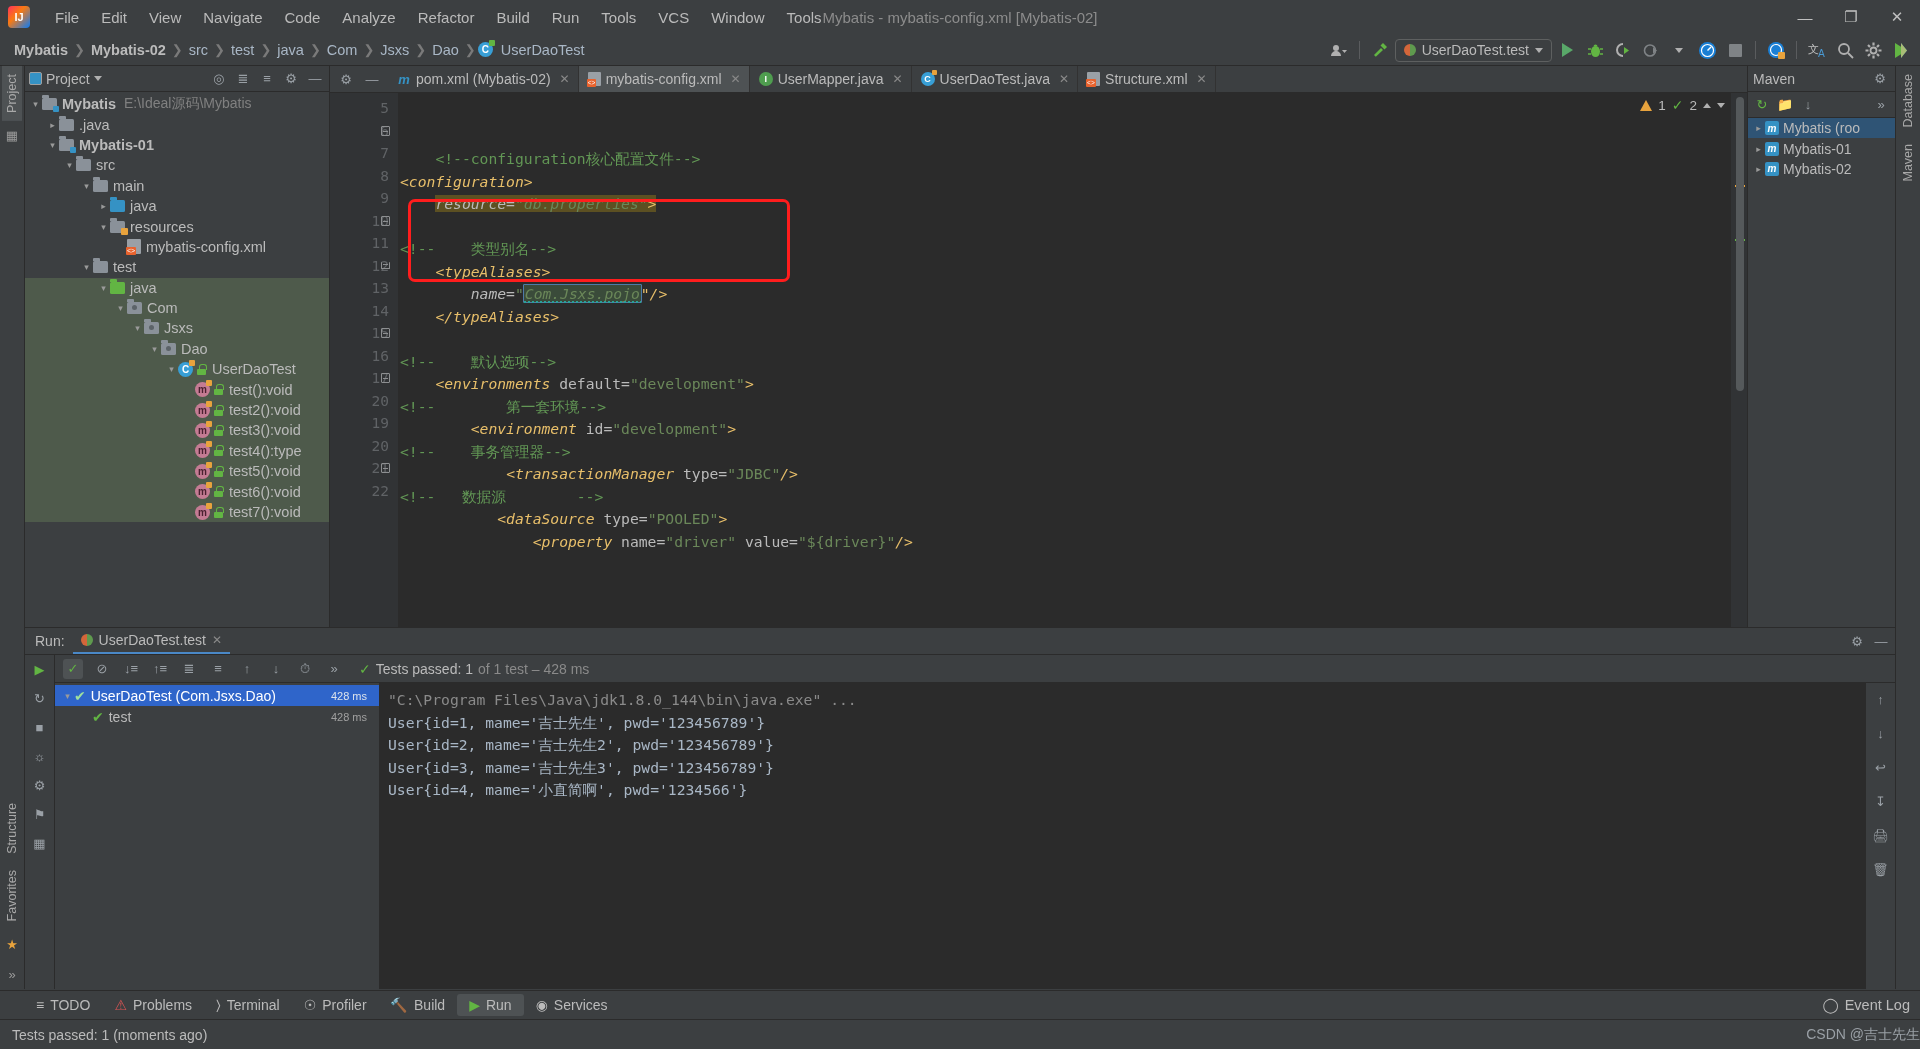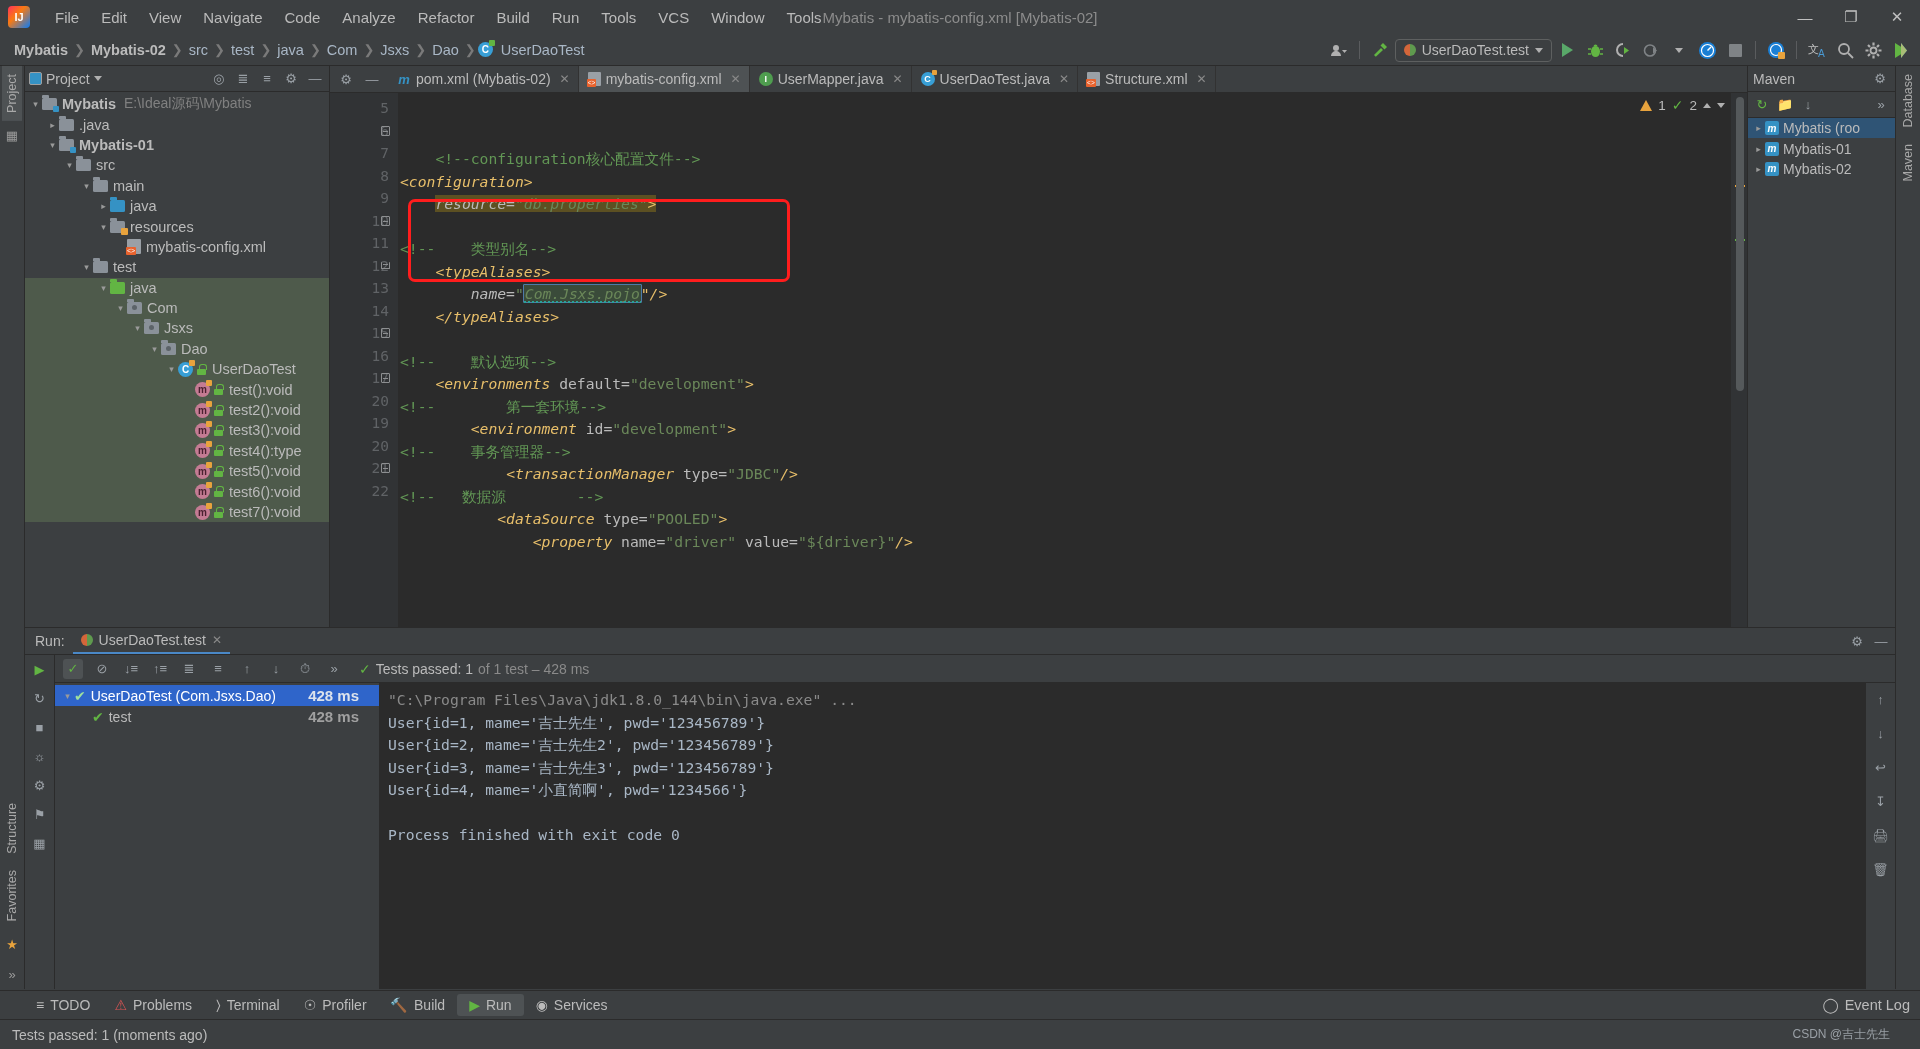--- a/index.html
+++ b/index.html
@@ -314,21 +314,21 @@
   .rtb.on { background: #4e5254; border-radius: 3px; color: #62b543; }
   .status-line { display: flex; align-items: center; gap: 5px; margin-left: 6px; }
   .run-split { flex: 1; display: flex; min-height: 0; }
   .tree-pane {
     width: 325px; flex: 0 0 325px; border-right: 1px solid #2b2b2b;
     background: #3c3f41; padding-top: 2px; overflow: hidden;
   }
   .ttrow { height: 21px; display: flex; align-items: center; font-size: 14px;
            color: #bbbbbb; padding-left: 6px; white-space: nowrap; }
   .ttrow.sel { background: #2f65ca; color: #fff; }
-  .ttrow .ms { margin-left: auto; padding-right: 20px; font-size: 15px; color: #a0a0a0; font-weight: bold; }
+  .ttrow .ms { margin-left: auto; padding-right: 12px; font-size: 11px; color: #a0a0a0; }
   .ttrow.sel .ms { color: #dce3ec; }
   .console {
     flex: 1; background: #2b2b2b; font-family: "DejaVu Sans Mono", monospace;
     font-size: 14.7px; padding: 6px 8px; color: #a9b7c6; overflow: hidden; min-width:0;
   }
   .cline { height: 22.5px; line-height: 22.5px; white-space: pre; }
   .c-path { color: #8a8a8a; }
   .console-right {
     width: 30px; flex: 0 0 30px; background: #3c3f41; display: flex;
     flex-direction: column; align-items: center; padding-top: 6px; gap: 14px;
@@ -345,21 +345,21 @@
     display: flex; align-items: center; gap: 6px; padding: 3px 12px;
     font-size: 14px; color: #bbbbbb; white-space: nowrap;
   }
   .twb.active { background: #4e5254; border-radius: 3px; }
   .twb-right { position: absolute; right: 10px; display: flex; align-items: center; gap: 6px; }
   .statusbar {
     position: absolute; left: 0; right: 0; bottom: 0; height: 30px;
     background: #3c3f41; display: flex; align-items: center; padding-left: 12px;
     font-size: 14px; color: #bbbbbb; border-top: 1px solid #2b2b2b;
   }
-  .watermark { position: absolute; right: 30px; font-size: 12px; color: #9aa0a6; }
+  .watermark { position: absolute; right: 0; font-size: 14px; color: #9aa0a6; }
 </style>
 </head>
 <body>
 
 <div class="menubar">
   <div class="ij-logo"></div>
   <div class="menu-item">File</div>
   <div class="menu-item">Edit</div>
   <div class="menu-item">View</div>
   <div class="menu-item">Navigate</div>
@@ -877,21 +877,20 @@
               <span class="ms">428 ms</span>
             </div>
           </div>
         <div class="console" id="console-out">
             <div class="cline c-path">"C:\Program Files\Java\jdk1.8.0_144\bin\java.exe" ...</div>
             <div class="cline">User{id=1, mame='吉士先生', pwd='123456789'}</div>
             <div class="cline">User{id=2, mame='吉士先生2', pwd='123456789'}</div>
             <div class="cline">User{id=3, mame='吉士先生3', pwd='123456789'}</div>
             <div class="cline">User{id=4, mame='小直简啊', pwd='1234566'}</div>
             <div class="cline"> </div>
-            <div class="cline">Process finished with exit code 0</div>
           </div>
         <div class="console-right">
           <span class="rvi">↑</span>
           <span class="rvi">↓</span>
           <span class="rvi">↩</span>
           <span class="rvi">↧</span>
           <span class="rvi">🖨</span>
           <span class="rvi">🗑</span>
         </div>
       </div>

